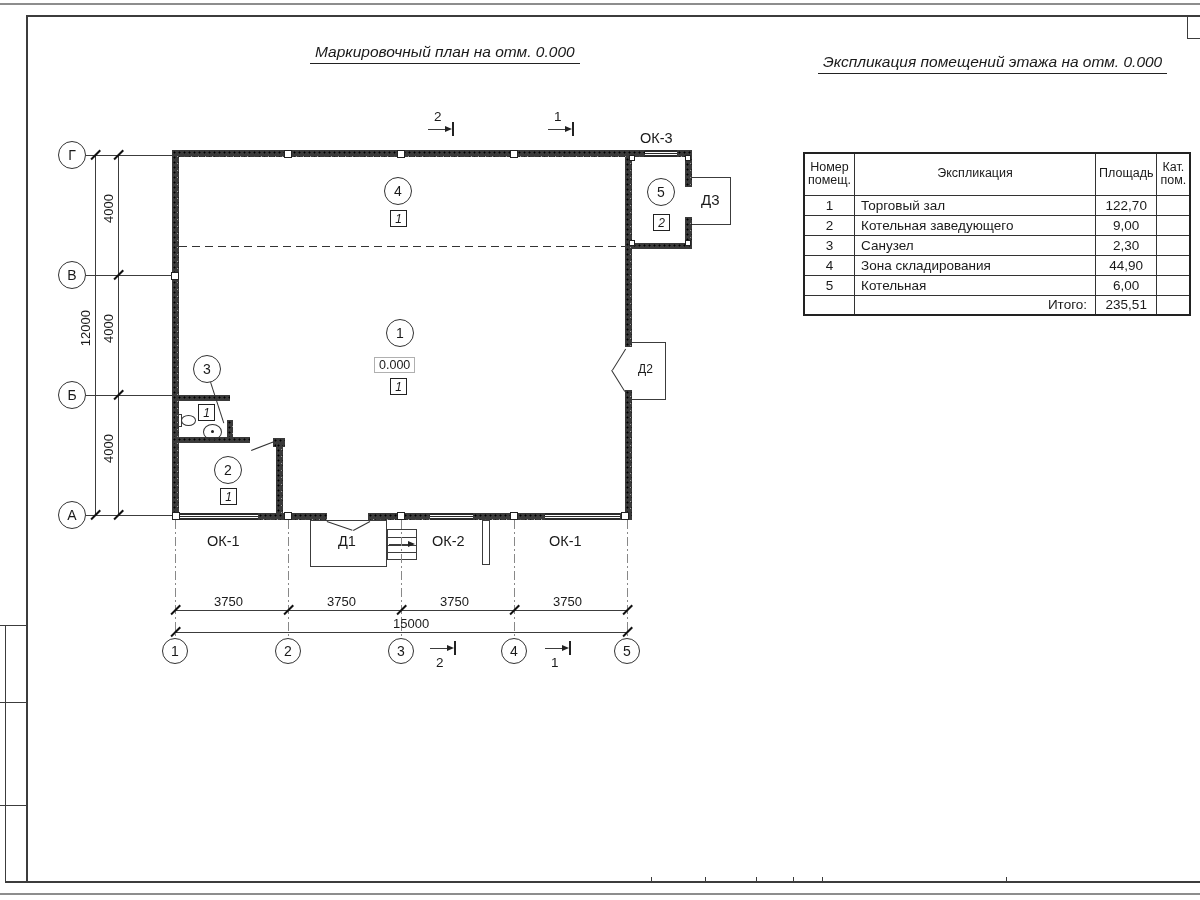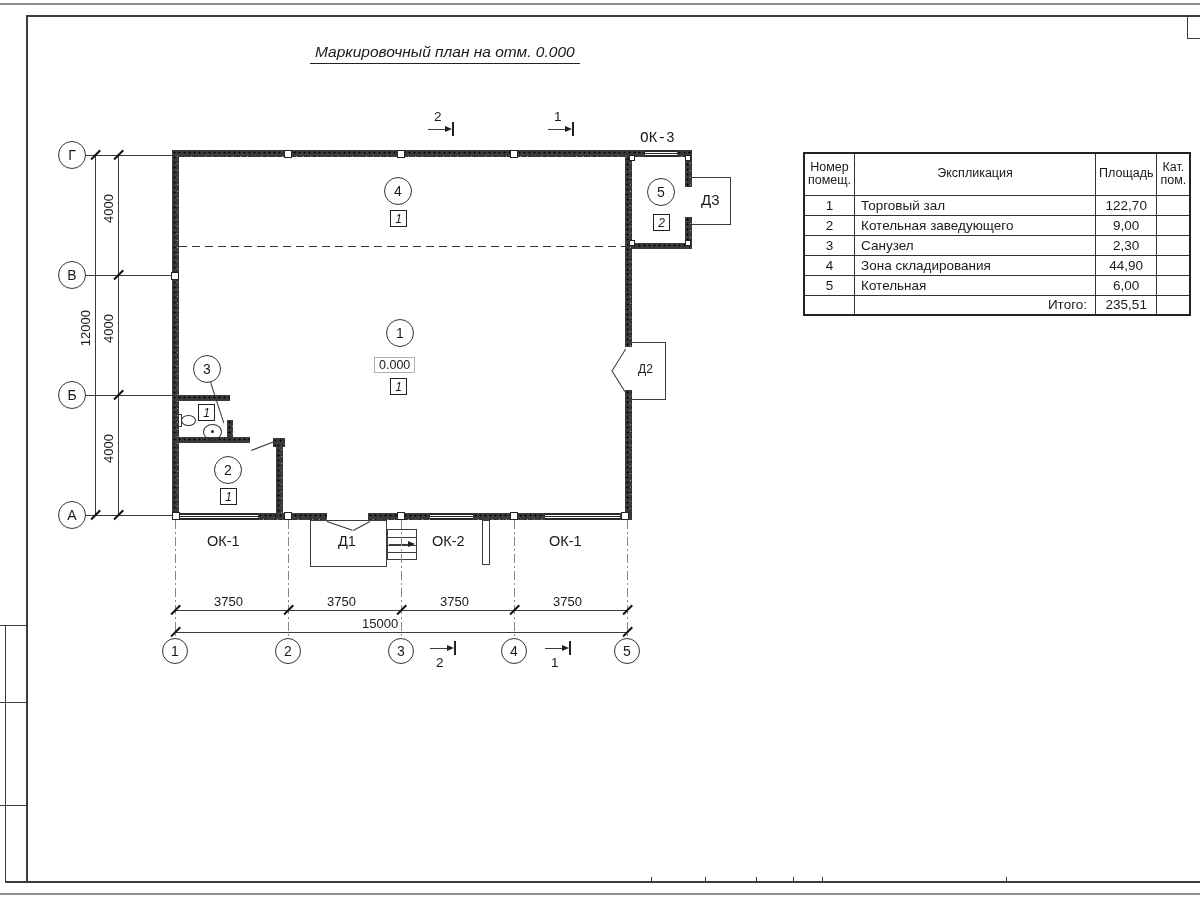--- a/index.html
+++ b/index.html
@@ -62,20 +62,21 @@
   <div class="ln" style="left:5px;top:881px;width:1195px;height:2px;"></div>
   <div class="lngray" style="left:0;top:893px;width:1200px;height:2px;"></div>
   <div class="ln" style="left:651px;top:877px;width:1px;height:4px;"></div>
   <div class="ln" style="left:705px;top:877px;width:1px;height:4px;"></div>
   <div class="ln" style="left:756px;top:877px;width:1px;height:4px;"></div>
   <div class="ln" style="left:793px;top:877px;width:1px;height:4px;"></div>
   <div class="ln" style="left:822px;top:877px;width:1px;height:4px;"></div>
   <div class="ln" style="left:1006px;top:877px;width:1px;height:4px;"></div>
 
   <div class="title" style="left:310px;top:43px;">Маркировочный план на отм. 0.000</div>
+  <div class="title" style="left:818px;top:53px;">Экспликация помещений этажа на отм. 0.000</div>
 
   <table class="expl">
     <colgroup>
         <col style="width:44px">
         <col style="width:241px">
         <col style="width:60px">
         <col style="width:32px">
       </colgroup>
     <tbody>
         <tr>
@@ -212,21 +213,21 @@
   <div class="floorbox" style="left:220px;top:488px;">
       <span>1</span>
     </div>
   <div class="circle" style="left:193px;top:355px;width:28px;height:28px;">
       <span>3</span>
     </div>
   <div class="floorbox" style="left:198px;top:404px;">
       <span>1</span>
     </div>
 
-  <div class="roomlabel" style="left:640px;top:130px;font-family:Liberation Mono, monospace;">ОК-3</div>
+  <div class="roomlabel" style="left:640px;top:130px;">ОК-3</div>
   <div class="roomlabel" style="left:701px;top:191px;font-size:15px;">Д3</div>
   <div class="roomlabel" style="left:638px;top:362px;font-size:12px;">Д2</div>
   <div class="roomlabel" style="left:207px;top:533px;">ОК-1</div>
   <div class="roomlabel" style="left:338px;top:533px;">Д1</div>
   <div class="roomlabel" style="left:432px;top:533px;">ОК-2</div>
   <div class="roomlabel" style="left:549px;top:533px;">ОК-1</div>
 
   <div class="ln" style="left:86px;top:155px;width:86px;height:1px;"></div>
   <div class="ln" style="left:86px;top:275px;width:86px;height:1px;"></div>
   <div class="ln" style="left:86px;top:395px;width:86px;height:1px;"></div>
@@ -284,21 +285,21 @@
   <div class="tick" style="left:282px;top:609px;"></div>
   <div class="tick" style="left:395px;top:609px;"></div>
   <div class="tick" style="left:508px;top:609px;"></div>
   <div class="tick" style="left:621px;top:609px;"></div>
   <div class="tick" style="left:169px;top:631px;"></div>
   <div class="tick" style="left:621px;top:631px;"></div>
   <div class="dimlabel" style="left:214px;top:594px;">3750</div>
   <div class="dimlabel" style="left:327px;top:594px;">3750</div>
   <div class="dimlabel" style="left:440px;top:594px;">3750</div>
   <div class="dimlabel" style="left:553px;top:594px;">3750</div>
-  <div class="dimlabel" style="left:362px;top:616px;">15000</div>
+  <div class="dimlabel" style="left:393px;top:616px;">15000</div>
 
   <div class="seclabel" style="left:434px;top:109px;">2</div>
   <div class="ln" style="left:428px;top:129px;width:20px;height:1px;"></div>
   <div class="arrowhead" style="left:445px;top:126px;"></div>
   <div class="secbar" style="left:452px;top:122px;"></div>
   <div class="seclabel" style="left:554px;top:109px;">1</div>
   <div class="ln" style="left:548px;top:129px;width:20px;height:1px;"></div>
   <div class="arrowhead" style="left:565px;top:126px;"></div>
   <div class="secbar" style="left:572px;top:122px;"></div>
 

